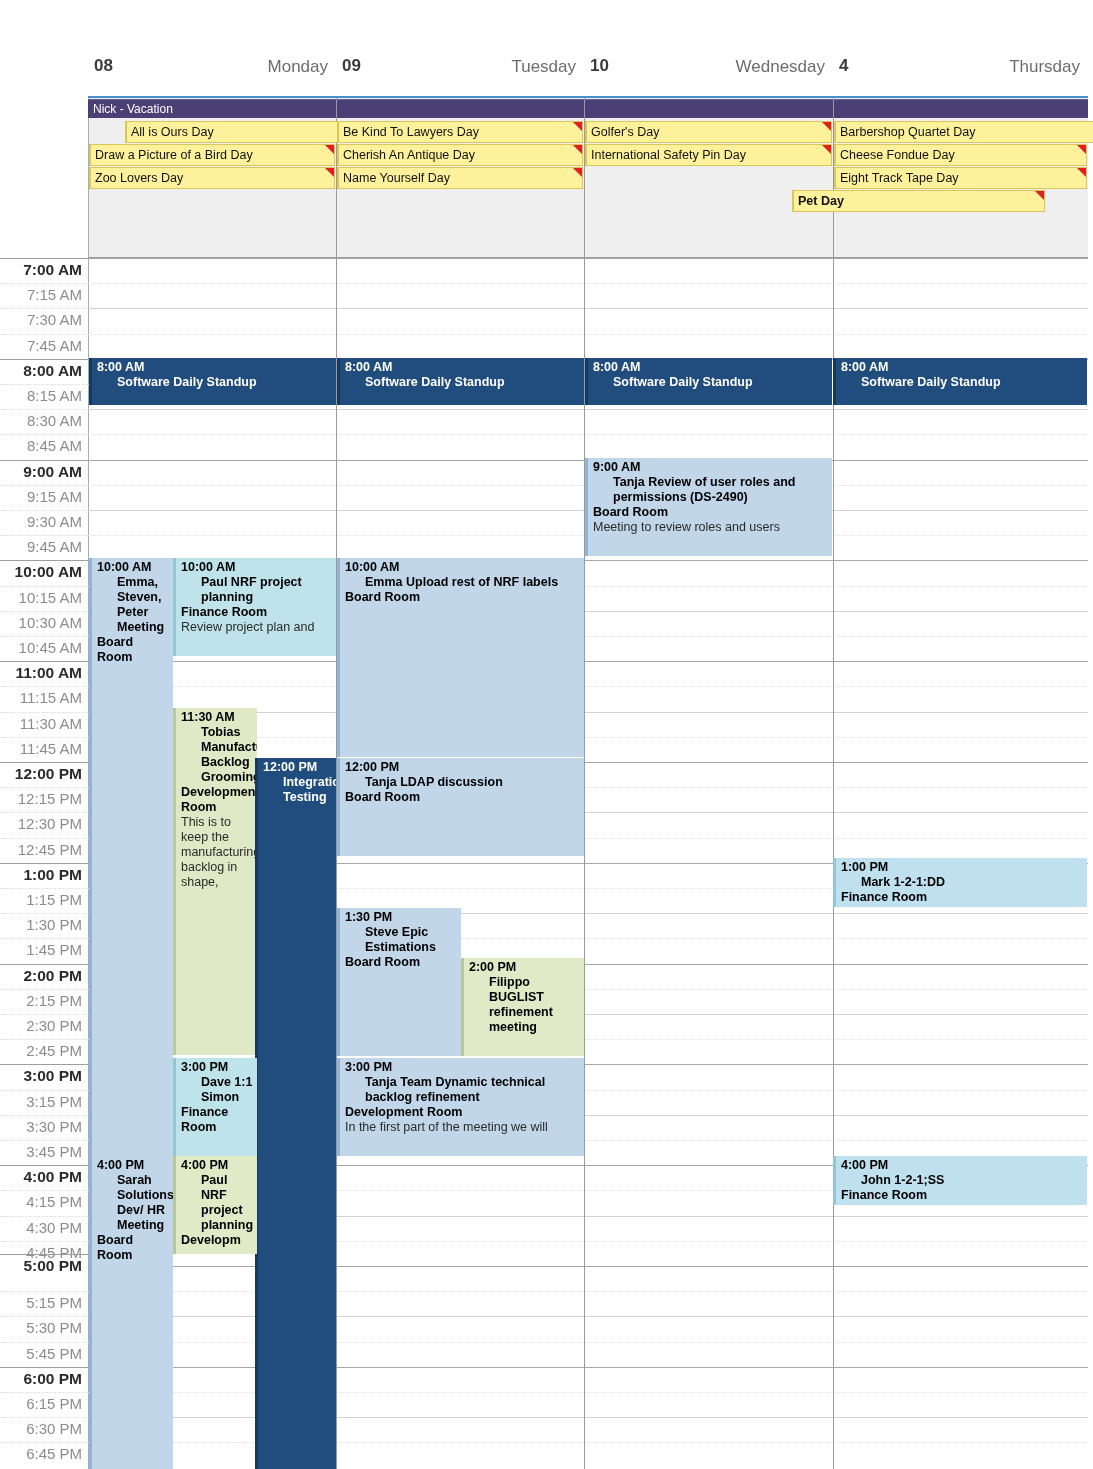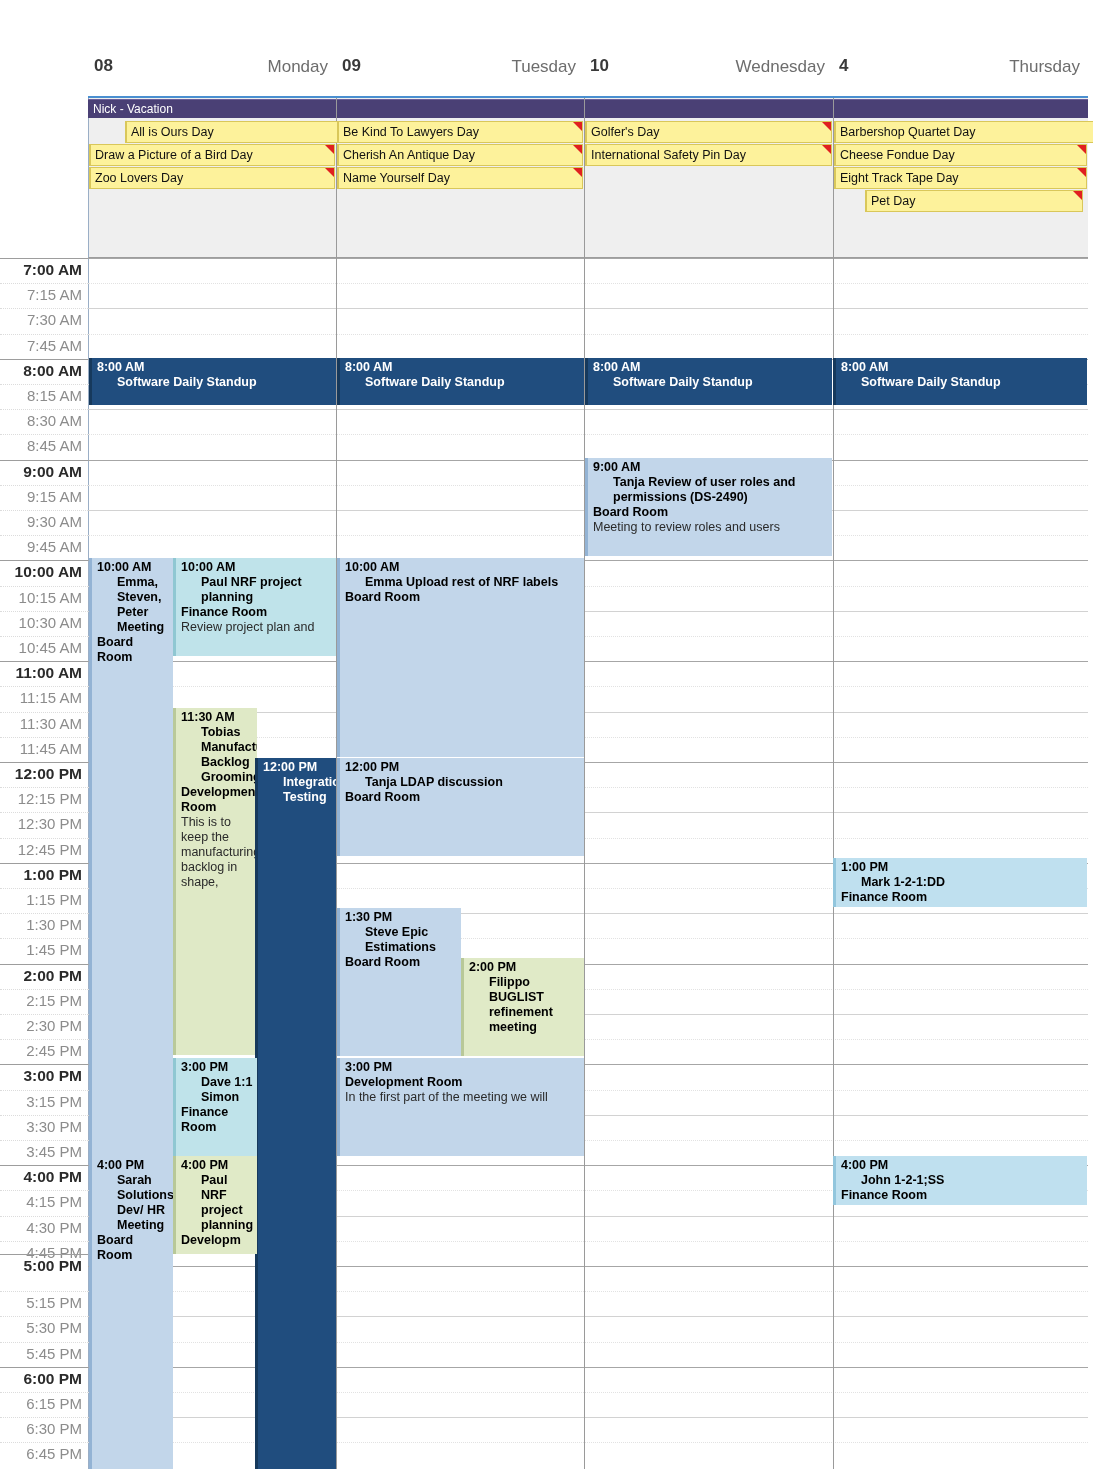--- a/index.html
+++ b/index.html
@@ -149,21 +149,21 @@
       <div class="hol" style="left: 89px; width: 246px; top: 144px;"><span>Draw a Picture of a Bird Day</span><span class="flag"></span></div>
       <div class="hol" style="left: 89px; width: 246px; top: 167px;"><span>Zoo Lovers Day</span><span class="flag"></span></div>
       <div class="hol" style="left: 337px; width: 246px; top: 121px;"><span>Be Kind To Lawyers Day</span><span class="flag"></span></div>
       <div class="hol" style="left: 337px; width: 246px; top: 144px;"><span>Cherish An Antique Day</span><span class="flag"></span></div>
       <div class="hol" style="left: 337px; width: 246px; top: 167px;"><span>Name Yourself Day</span><span class="flag"></span></div>
       <div class="hol" style="left: 585px; width: 247px; top: 121px;"><span>Golfer's Day</span><span class="flag"></span></div>
       <div class="hol" style="left: 585px; width: 247px; top: 144px;"><span>International Safety Pin Day</span><span class="flag"></span></div>
       <div class="hol" style="left: 834px; width: 294px; top: 121px;"><span>Barbershop Quartet Day</span><span class="flag"></span></div>
       <div class="hol" style="left: 834px; width: 253px; top: 144px;"><span>Cheese Fondue Day</span><span class="flag"></span></div>
       <div class="hol" style="left: 834px; width: 253px; top: 167px;"><span>Eight Track Tape Day</span><span class="flag"></span></div>
-      <div class="hol" style="left: 865px; width: 218px; top: 190px;"><span>Pet Day</span><span class="flag"></span></div>
+      <div class="hol" style="left: 792px; width: 253px; top: 190px; font-weight: bold;"><span>Pet Day</span><span class="flag"></span></div>
     </div>
 
   <div class="gutter" id="gutter">
       <div class="trow hour" style="top: 0px;">
         <span class="lbl">7:00 AM</span>
       </div>
       <div class="trow qtr15" style="top: 25.2px;">
         <span class="lbl">7:15 AM</span>
       </div>
       <div class="trow qtr15" style="top: 50.4px;">
@@ -431,20 +431,21 @@
           <span class="etime">2:00 PM</span>
           <span class="esubj">Filippo BUGLIST refinement meeting</span>
         </div>
         <div class="ev teal" style="left: 85px; top: 800px; width: 84px; height: 98px;">
           <span class="etime">3:00 PM</span>
           <span class="esubj">Dave 1:1 Simon</span>
           <span class="eloc">Finance Room</span>
         </div>
         <div class="ev blue-pale" style="left: 249px; top: 800px; width: 247px; height: 98px;">
           <span class="etime">3:00 PM</span>
+          <span class="esubj">Tanja Team Dynamic technical backlog refinement</span>
           <span class="eloc">Development Room</span>
           <span class="enote">In the first part of the meeting we will</span>
         </div>
         <div class="ev blue-pale" style="left: 1px; top: 898px; width: 84px; height: 250px;">
           <span class="etime">4:00 PM</span>
           <span class="esubj">Sarah Solutions Dev/ HR Meeting</span>
           <span class="eloc">Board Room</span>
         </div>
         <div class="ev green2" style="left: 85px; top: 898px; width: 84px; height: 98px;">
           <span class="etime">4:00 PM</span>

